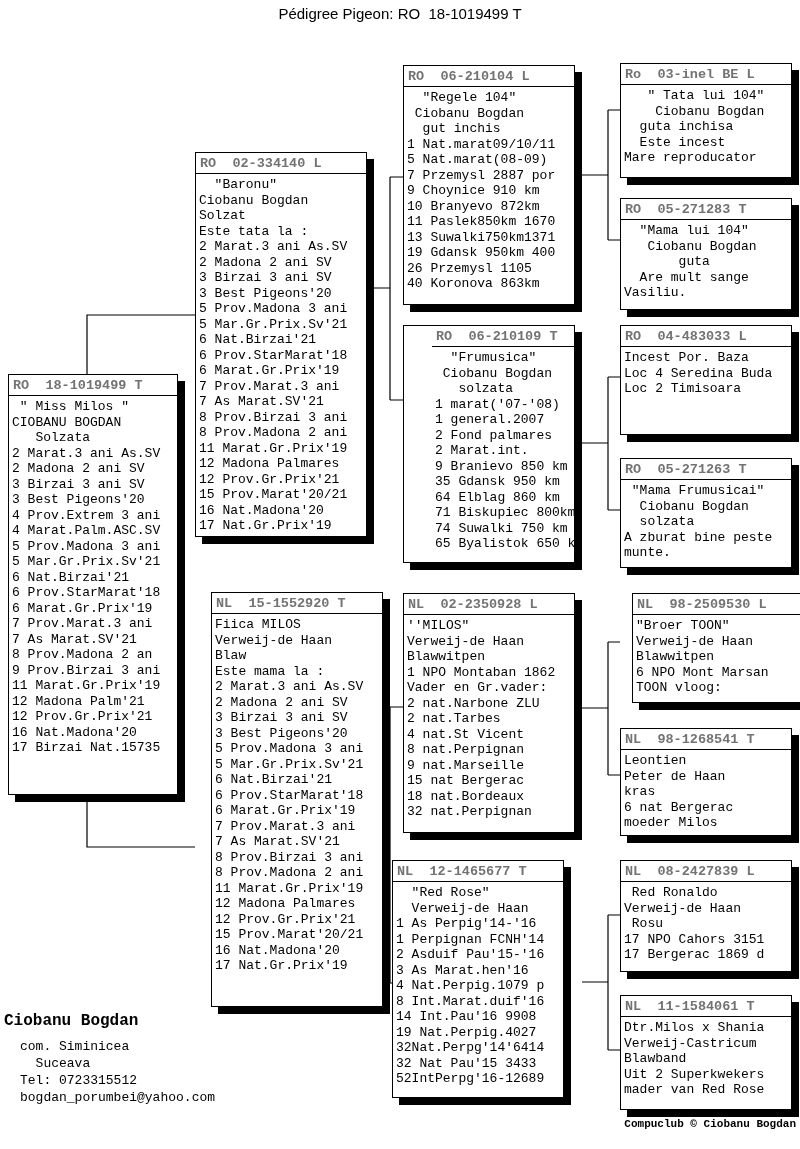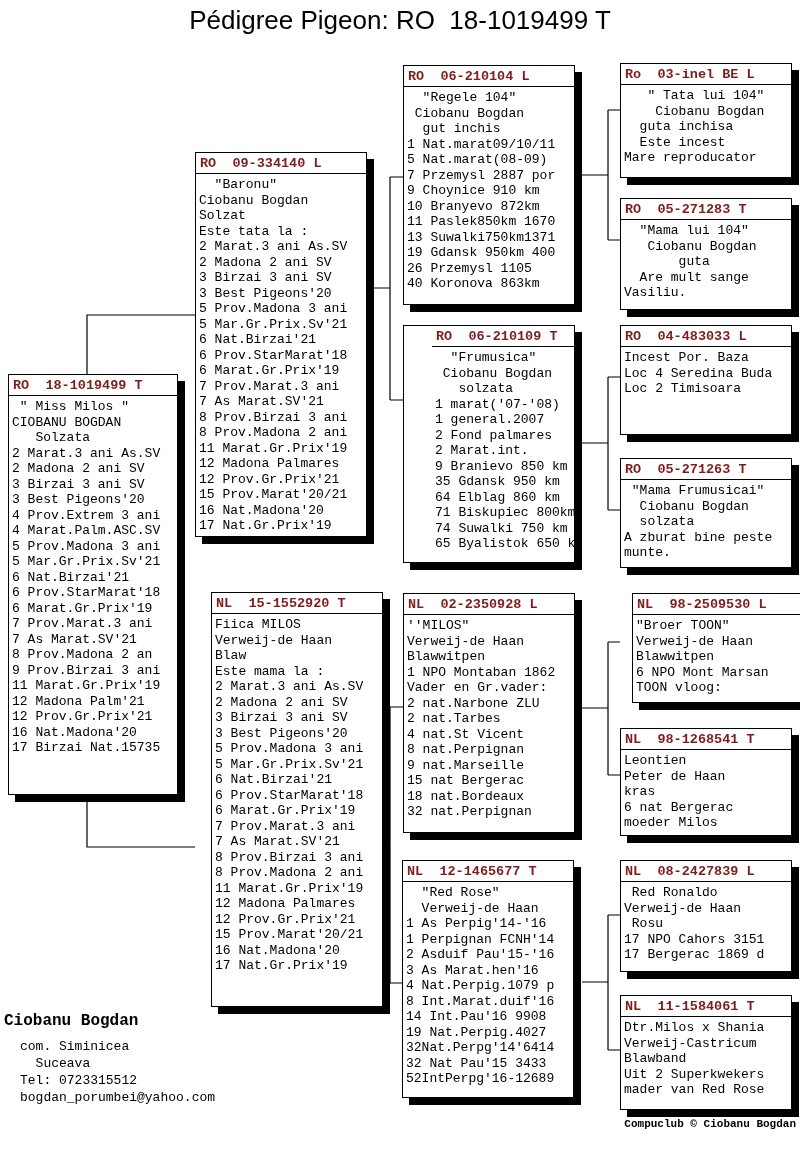--- a/index.html
+++ b/index.html
@@ -2,43 +2,43 @@
 <html><head>
 <meta charset="utf-8">
 <style>
   html,body { margin:0; padding:0; background:#fff; }
   .page {
     position:relative; width:800px; height:1149px; background:#fff;
     font-family:"Liberation Mono", monospace; color:#000; overflow:hidden;
   }
   .title {
     position:absolute; top:5px; left:0; width:100%; text-align:center;
-    font-family:"Liberation Sans", sans-serif; font-size:26px; white-space:pre;
+    font-family:"Liberation Sans", sans-serif; font-size:15px; white-space:pre;
   }
   svg.connectors { position:absolute; left:0; top:0; pointer-events:none; }
   .pbox {
     position:absolute; background:#fff; border:1px solid #000;
     box-shadow:7px 7px 0 0 #000; box-sizing:border-box; overflow:hidden;
   }
   .ring {
-    color:#7f1d1d; font-weight:bold; font-size:13.5px; letter-spacing:0;
+    color:#737373; font-weight:bold; font-size:13.5px; letter-spacing:0;
     padding:3px 4px 2px 4px; border-bottom:1px solid #000; white-space:pre;
   }
   .bbody {
     font-size:13px; line-height:15.5px; padding:3px 2px 3px 3px;
     white-space:pre; overflow:hidden;
   }
   
   #b-subject {left:8px;   top:374px; width:170px; height:421px;}
   #b-father  {left:195px; top:152px; width:172px; height:385px;}
   #b-mother  {left:195px; top:592px; width:172px; height:415px;margin-left:16px;}
   #b-gp1 {left:403px; top:65px;  width:172px; height:240px;}
   #b-gp2 {left:403px; top:325px; width:172px; height:238px;padding-left:28px;}
   #b-gp3 {left:403px; top:593px; width:172px; height:240px;}
-  #b-gp4 {left:402px; top:860px; width:172px; height:238px;}
+  #b-gp4 {left:392px; top:860px; width:172px; height:238px;}
   #b-ggp1 {left:620px; top:63px;   width:172px; height:115px;}
   #b-ggp2 {left:620px; top:198px;  width:172px; height:112px;}
   #b-ggp3 {left:620px; top:325px;  width:172px; height:110px;}
   #b-ggp4 {left:620px; top:458px;  width:172px; height:110px;}
   #b-ggp5 {left:632px; top:593px;  width:172px; height:110px;}
   #b-ggp6 {left:620px; top:728px;  width:172px; height:108px;}
   #b-ggp7 {left:620px; top:860px;  width:172px; height:112px;}
   #b-ggp8 {left:620px; top:995px;  width:172px; height:115px;}
   .breeder-name {
     position:absolute; left:4px; top:1012px;
@@ -94,21 +94,21 @@
 8 Prov.Madona 2 an
 9 Prov.Birzai 3 ani
 11 Marat.Gr.Prix'19
 12 Madona Palm'21
 12 Prov.Gr.Prix'21
 16 Nat.Madona'20
 17 Birzai Nat.15735</div>
   </div>
 
   <div class="pbox" id="b-father">
-    <div class="ring">RO  09-334140 L</div>
+    <div class="ring">RO  02-334140 L</div>
     <div class="bbody">  "Baronu"
 Ciobanu Bogdan
 Solzat
 Este tata la :
 2 Marat.3 ani As.SV
 2 Madona 2 ani SV
 3 Birzai 3 ani SV
 3 Best Pigeons'20
 5 Prov.Madona 3 ani
 5 Mar.Gr.Prix.Sv'21

